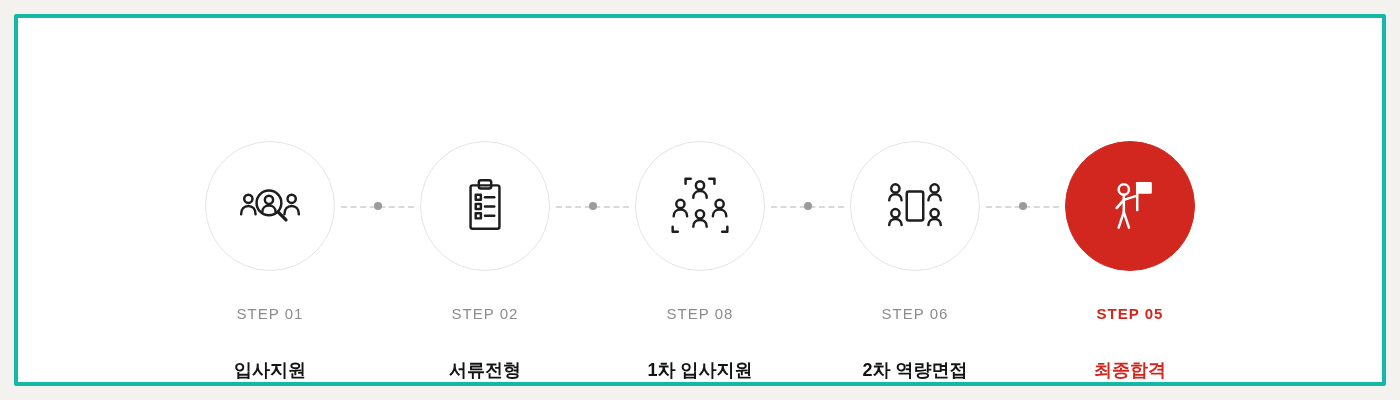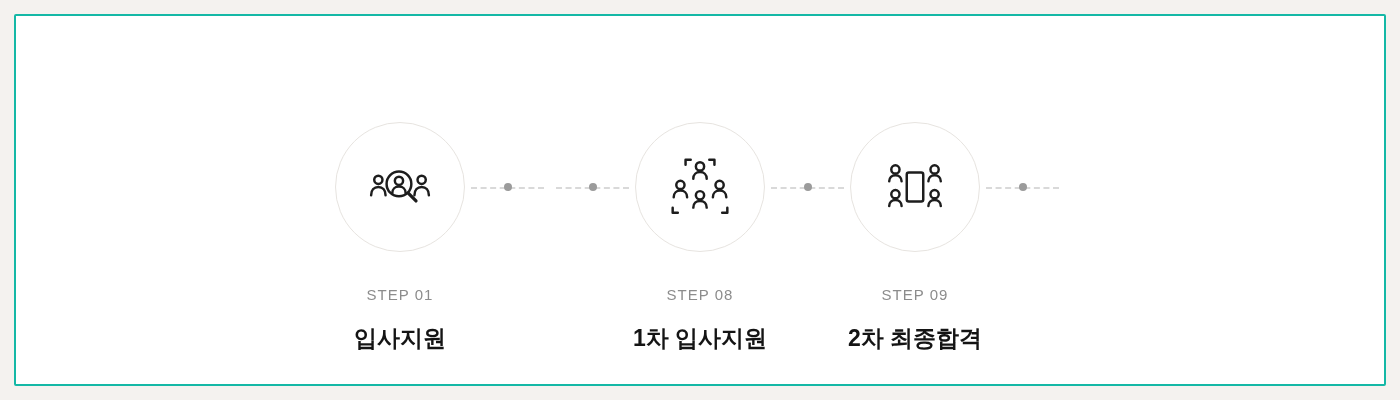--- a/index.html
+++ b/index.html
@@ -15,24 +15,24 @@
   *{box-sizing:border-box;margin:0;padding:0;}
   html,body{width:1400px;height:400px;overflow:hidden;}
   body{
     background:var(--page-background);
     font-family:"Liberation Sans","DejaVu Sans",sans-serif;
   }
   .card{
     position:absolute;
     left:14px;top:14px;right:14px;bottom:14px;
     background:var(--card-background);
-    border:2px solid #14b8a6;
+    border:4px solid #14b8a6;
     border-radius:2px;
     display:flex;
-    align-items:center;
+    align-items:flex-end;
     justify-content:center;
     padding-top:76px;
   }
   .steps{
     display:flex;
     align-items:flex-start;
     justify-content:center;
   }
   .step{
     width:130px;
@@ -57,22 +57,22 @@
   .step.highlighted .icon-stroke{stroke:#ffffff;}
   .step-label{
     margin-top:34px;
     font-size:15px;
     letter-spacing:1px;
     font-weight:500;
     color:var(--step-label-gray);
     white-space:nowrap;
   }
   .step-title{
-    margin-top:20px;
-    font-size:23px;
+    margin-top:36px;
+    font-size:18px;
     font-weight:700;
     color:var(--title-black);
     white-space:nowrap;
   }
   .step.highlighted .step-label{color:var(--accent-red);font-weight:700;}
   .step.highlighted .step-title{color:var(--accent-red);}
   .connector{
     width:85px;
     height:130px;
     position:relative;
@@ -116,20 +116,38 @@
       </div>
       <div class="step-label">STEP 01</div>
       <div class="step-title">입사지원</div>
     </div>
 
     <div class="connector">
       <span class="dash-line"></span>
       <span class="dot"></span>
     </div>
 
+    <div class="step">
+      <div class="circle">
+        <svg viewBox="0 0 64 64">
+          <g class="icon-stroke">
+            <rect x="18" y="12" width="28" height="42" rx="2"></rect>
+            <rect x="26" y="7" width="12" height="8" rx="2"></rect>
+            <rect x="23" y="21" width="5" height="5"></rect>
+            <line x1="32" y1="23.5" x2="41" y2="23.5"></line>
+            <rect x="23" y="30" width="5" height="5"></rect>
+            <line x1="32" y1="32.5" x2="41" y2="32.5"></line>
+            <rect x="23" y="39" width="5" height="5"></rect>
+            <line x1="32" y1="41.5" x2="41" y2="41.5"></line>
+          </g>
+        </svg>
+      </div>
+      <div class="step-label">STEP 02</div>
+      <div class="step-title">서류전형</div>
+    </div>
 
     <div class="connector">
       <span class="dash-line"></span>
       <span class="dot"></span>
     </div>
 
     <div class="step">
       <div class="circle">
         <svg viewBox="0 0 64 64">
           <g class="icon-stroke" stroke-width="2.2">
@@ -166,24 +184,42 @@
             <path d="M7 26.5 c0-3.5 2.6-6 6-6 s6 2.5 6 6"></path>
             <circle cx="51" cy="15" r="4"></circle>
             <path d="M45 26.5 c0-3.5 2.6-6 6-6 s6 2.5 6 6"></path>
             <circle cx="13" cy="39" r="4"></circle>
             <path d="M7 50.5 c0-3.5 2.6-6 6-6 s6 2.5 6 6"></path>
             <circle cx="51" cy="39" r="4"></circle>
             <path d="M45 50.5 c0-3.5 2.6-6 6-6 s6 2.5 6 6"></path>
           </g>
         </svg>
       </div>
-      <div class="step-label">STEP 09</div>
-      <div class="step-title">2차 최종합격</div>
-    </div>
-
-    <div class="connector">
-      <span class="dash-line"></span>
-      <span class="dot"></span>
-    </div>
-
+      <div class="step-label">STEP 06</div>
+      <div class="step-title">2차 역량면접</div>
+    </div>
+
+    <div class="connector">
+      <span class="dash-line"></span>
+      <span class="dot"></span>
+    </div>
+
+    <div class="step highlighted">
+      <div class="circle">
+        <svg viewBox="0 0 64 64">
+          <g class="icon-stroke" stroke-width="2.6">
+            <line x1="39" y1="10" x2="39" y2="36"></line>
+            <rect x="39" y="10" width="13" height="9" fill="#ffffff"></rect>
+            <circle cx="26" cy="16" r="5"></circle>
+            <line x1="26" y1="21" x2="26" y2="38"></line>
+            <line x1="26" y1="26" x2="39" y2="22"></line>
+            <line x1="26" y1="26" x2="19" y2="34"></line>
+            <line x1="26" y1="38" x2="21" y2="53"></line>
+            <line x1="26" y1="38" x2="31" y2="53"></line>
+          </g>
+        </svg>
+      </div>
+      <div class="step-label">STEP 05</div>
+      <div class="step-title">최종합격</div>
+    </div>
 
   </div>
 </div>
 
 </body></html>

